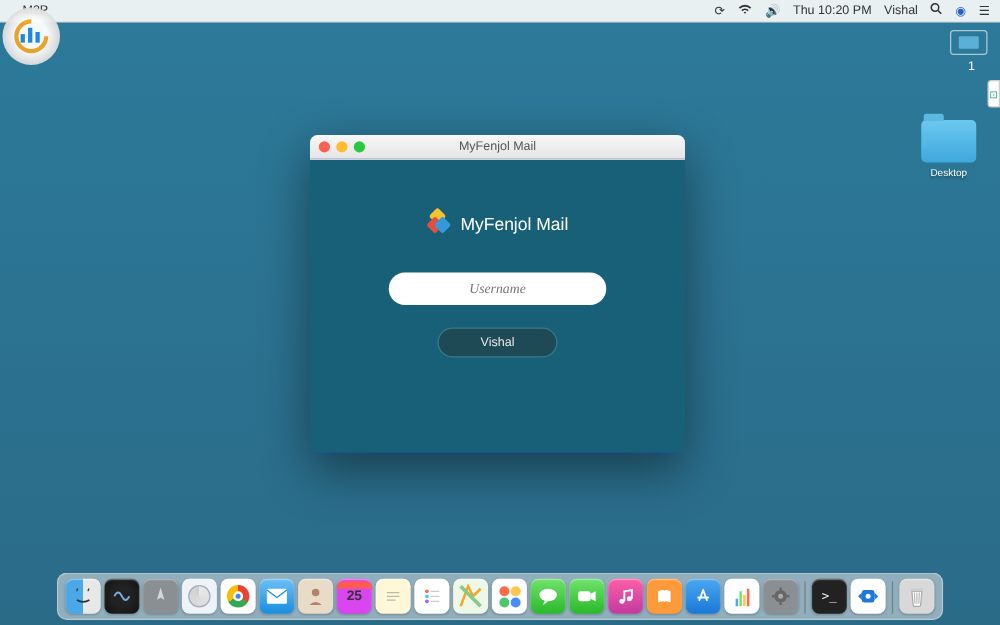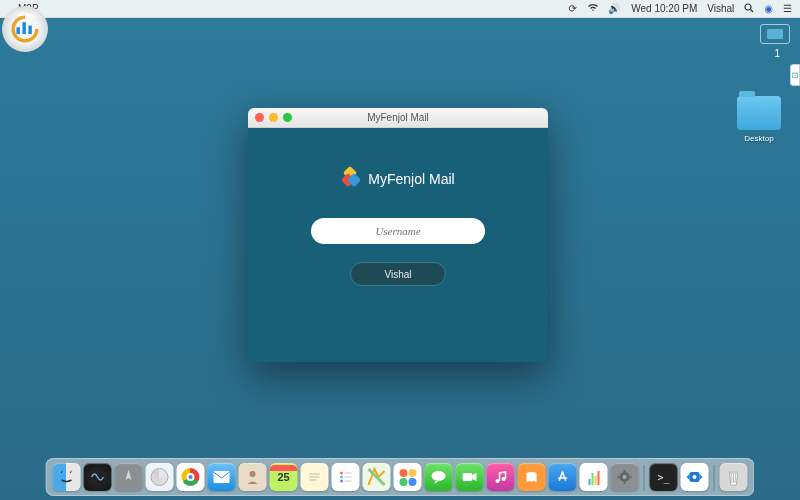--- a/index.html
+++ b/index.html
@@ -124,21 +124,21 @@
       box-shadow: inset 0 1px 1px rgba(255,255,255,0.4), 0 1px 2px rgba(0,0,0,0.2);
     }
     .dock-sep { width: 1px; height: 26px; background: rgba(0,0,0,0.25); margin: 0 2px; }
     .di-finder{background:linear-gradient(90deg,#4aa8e8 50%,#e8e8e8 50%);}
     .di-siri{background:radial-gradient(circle,#222 40%,#111);}
     .di-launchpad{background:#8a8f94;}
     .di-safari{background:#eef3f7;}
     .di-chrome{background:#fff;}
     .di-mail{background:linear-gradient(#6cc0f6,#1a8de0);}
     .di-contacts{background:#e8dcc8;}
-    .di-cal{background:#bef264;}
+    .di-cal{background:#d946ef;}
     .di-notes{background:#fff8d8;}
     .di-reminders{background:#fff;}
     .di-maps{background:#eef8e8;}
     .di-photos{background:#fff;}
     .di-messages{background:linear-gradient(#6fe36b,#2bb82b);}
     .di-facetime{background:linear-gradient(#6fe36b,#2bb82b);}
     .di-itunes{background:linear-gradient(#ff5ea8,#c13aa0);}
     .di-ibooks{background:#ff9a3b;}
     .di-appstore{background:linear-gradient(#4aa8f0,#1a78d8);}
     .di-prefs{background:#8a8f94;}
@@ -164,21 +164,21 @@
     <span>M2P</span>
   </div>
   <div class="menubar-right">
     <span>⟳</span>
     <span>
       <svg width="12" height="9" viewBox="0 0 12 9">
           <path d="M6 8 L7 7 A1.4 1.4 0 0 0 5 7 Z M3 5 A4.2 4.2 0 0 1 9 5 L8 6 A2.8 2.8 0 0 0 4 6 Z M1 3 A7 7 0 0 1 11 3 L10 4 A5.6 5.6 0 0 0 2 4 Z" fill="#333"></path>
         </svg>
     </span>
     <span>🔊</span>
-    <span>Wed 10:20 PM</span>
+    <span>Thu 10:20 PM</span>
     <span>Vishal</span>
     <span>
       <svg width="10" height="10" viewBox="0 0 10 10">
           <circle cx="4" cy="4" r="3" stroke="#333" fill="none" stroke-width="1.2"></circle>
           <line x1="6.5" y1="6.5" x2="9" y2="9" stroke="#333" stroke-width="1.2"></line>
         </svg>
     </span>
     <span style="color:#2a62c8">◉</span>
     <span>☰</span>
   </div>

